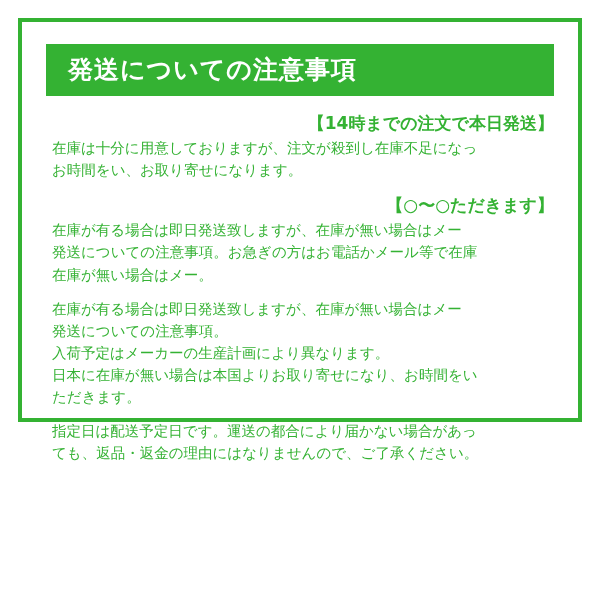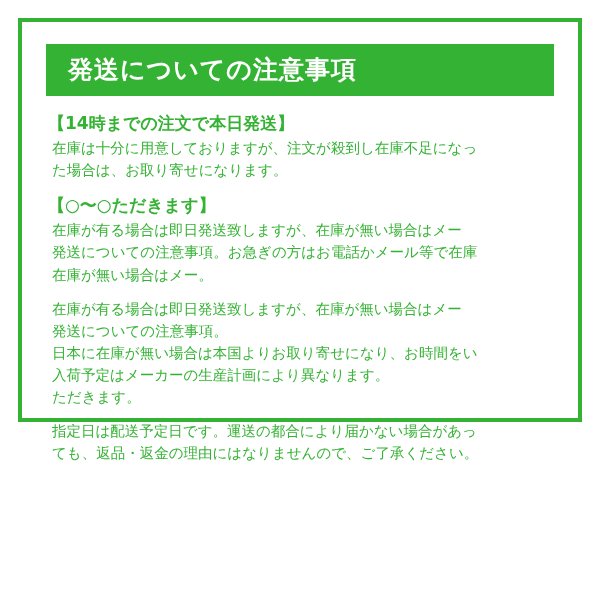--- a/index.html
+++ b/index.html
@@ -46,20 +46,21 @@
   .section:last-child {
     margin-bottom: 0;
   }
   .sec-head {
     color: #34b233;
     font-size: 17px;
     font-weight: bold;
     line-height: 1.35;
     margin-bottom: 3px;
     padding-left: 2px;
+    text-align: right;
   }
   .sec-body {
     color: #34b233;
     font-size: 14.5px;
     line-height: 1.52;
     padding-left: 6px;
   }
   .sec-body p {
     margin: 0;
     font-family: Liberation Serif, serif;
@@ -70,39 +71,39 @@
 
 <div class="page">
   <div class="frame">
 
     <div class="title-bar">発送についての注意事項</div>
 
     <div class="section">
       <div class="sec-head">【14時までの注文で本日発送】</div>
       <div class="sec-body">
         <p>在庫は十分に用意しておりますが、注文が殺到し在庫不足になっ</p>
-        <p>た場合は、お取り寄せになります。</p>
+        <p>お時間をい、お取り寄せになります。</p>
       </div>
     </div>
 
     <div class="section">
       <div class="sec-head">【○〜○ただきます】</div>
       <div class="sec-body">
         <p>在庫が有る場合は即日発送致しますが、在庫が無い場合はメー</p>
         <p>発送についての注意事項。お急ぎの方はお電話かメール等で在庫</p>
         <p>在庫が無い場合はメー。</p>
       </div>
     </div>
 
     <div class="section">
       <div class="sec-body">
         <p>在庫が有る場合は即日発送致しますが、在庫が無い場合はメー</p>
         <p>発送についての注意事項。</p>
+        <p>入荷予定はメーカーの生産計画により異なります。</p>
         <p>日本に在庫が無い場合は本国よりお取り寄せになり、お時間をい</p>
-        <p>入荷予定はメーカーの生産計画により異なります。</p>
         <p>ただきます。</p>
       </div>
     </div>
 
     <div class="section">
       <div class="sec-body">
         <p>指定日は配送予定日です。運送の都合により届かない場合があっ</p>
         <p>ても、返品・返金の理由にはなりませんので、ご了承ください。</p>
       </div>
     </div>

